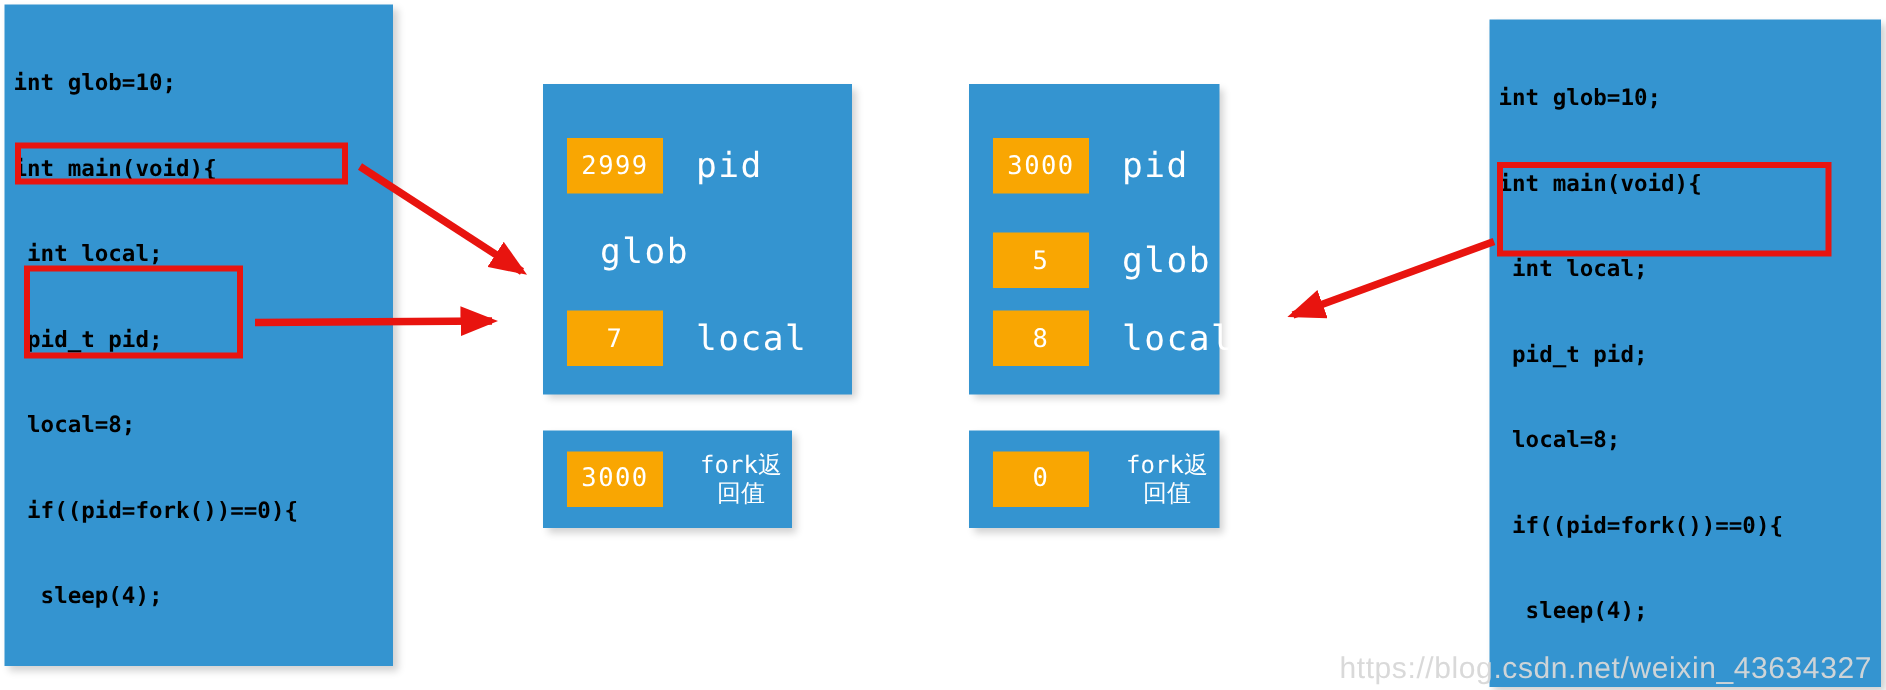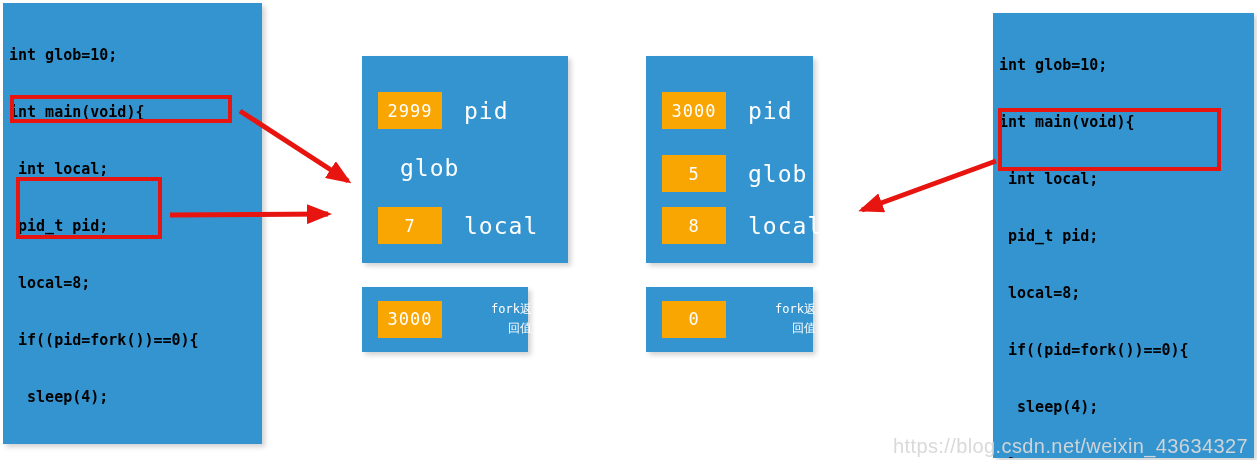--- a/index.html
+++ b/index.html
@@ -34,21 +34,21 @@
   .var-row.r0{top:36px;}
   .var-row.r1{top:99px;}
   .var-row.r2{top:151px;}
   .val-box{
     width:64px;height:37px;background:#F9A602;color:#fff;
     display:flex;align-items:center;justify-content:center;
     font-size:17px;letter-spacing:1px;flex:0 0 auto;
   }
   .var-label{margin-left:22px;font-size:23px;letter-spacing:1px;}
   .fork-row{position:absolute;left:16px;top:13px;display:flex;align-items:center;}
-  .fork-label{margin-left:14px;font-size:12px;line-height:19px;text-align:right;width:76px;}
+  .fork-label{margin-left:14px;font-size:16px;line-height:19px;text-align:center;width:76px;}
   #arrow-layer{position:absolute;left:0;top:0;pointer-events:none;}
   #watermark{
     position:absolute;right:9px;top:435px;
     color:rgba(215,215,215,0.95);font-size:20px;letter-spacing:0.4px;
     z-index:5;
   }
 </style>
 </head>
 <body>
 

